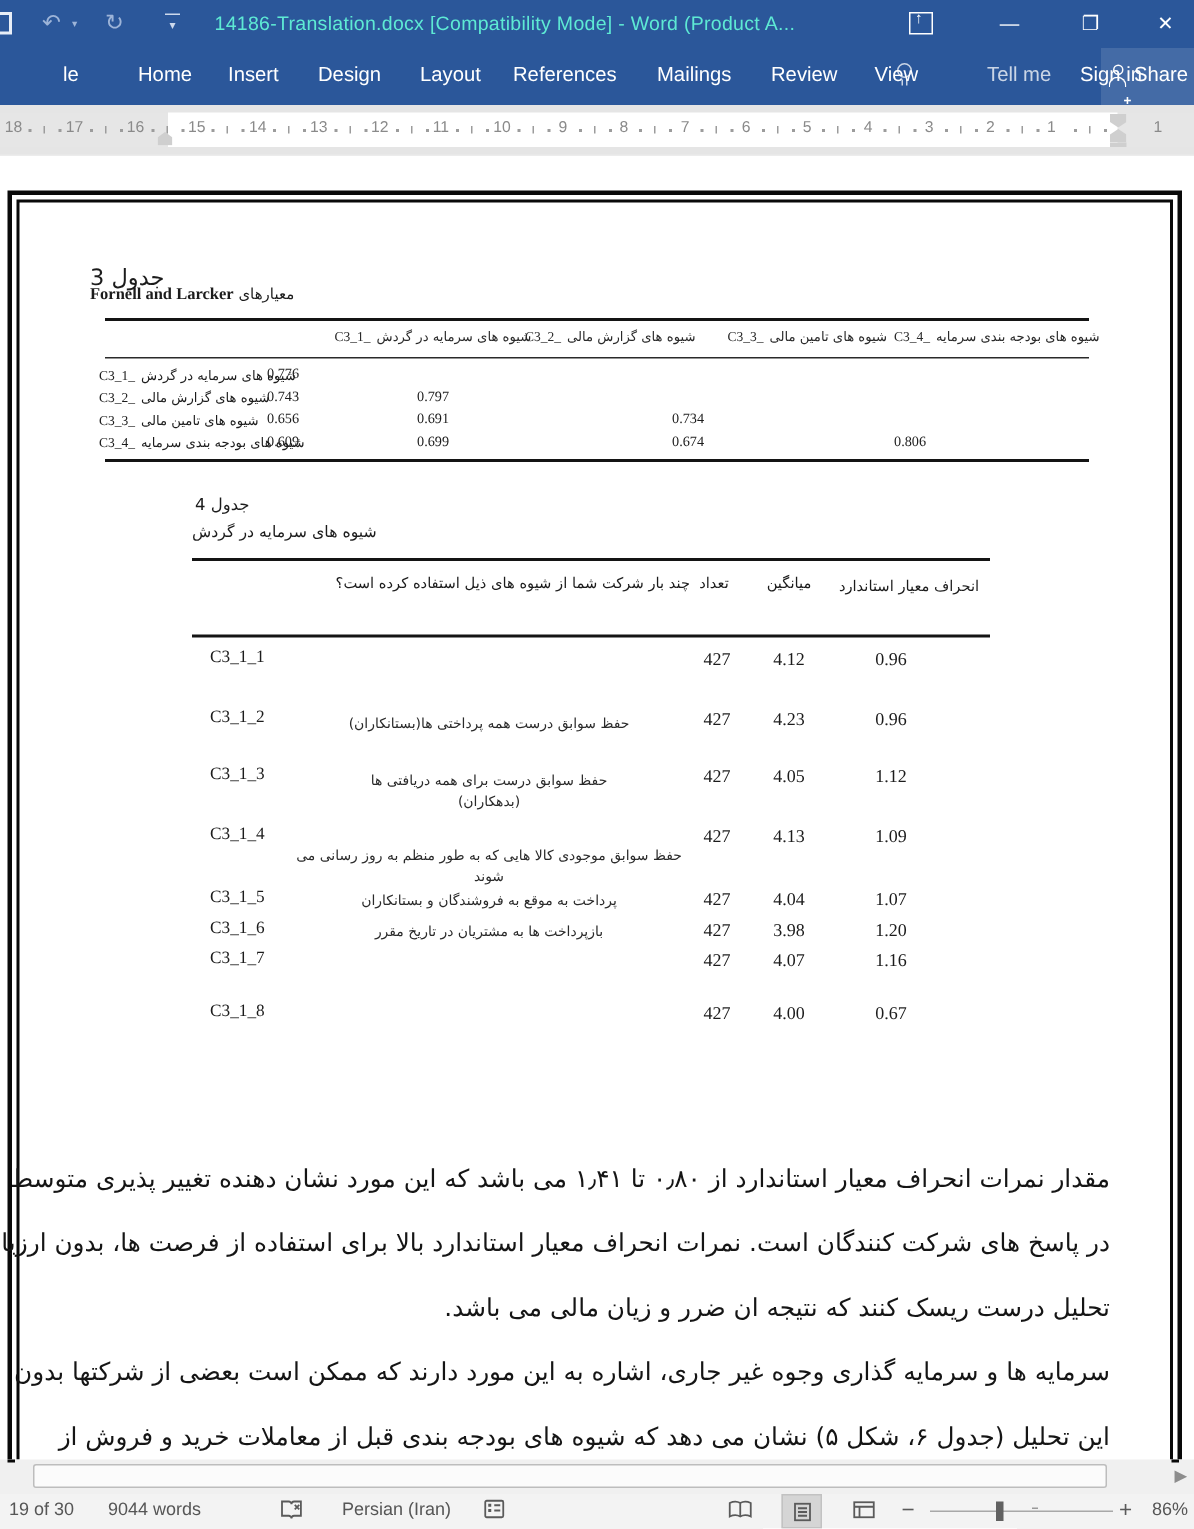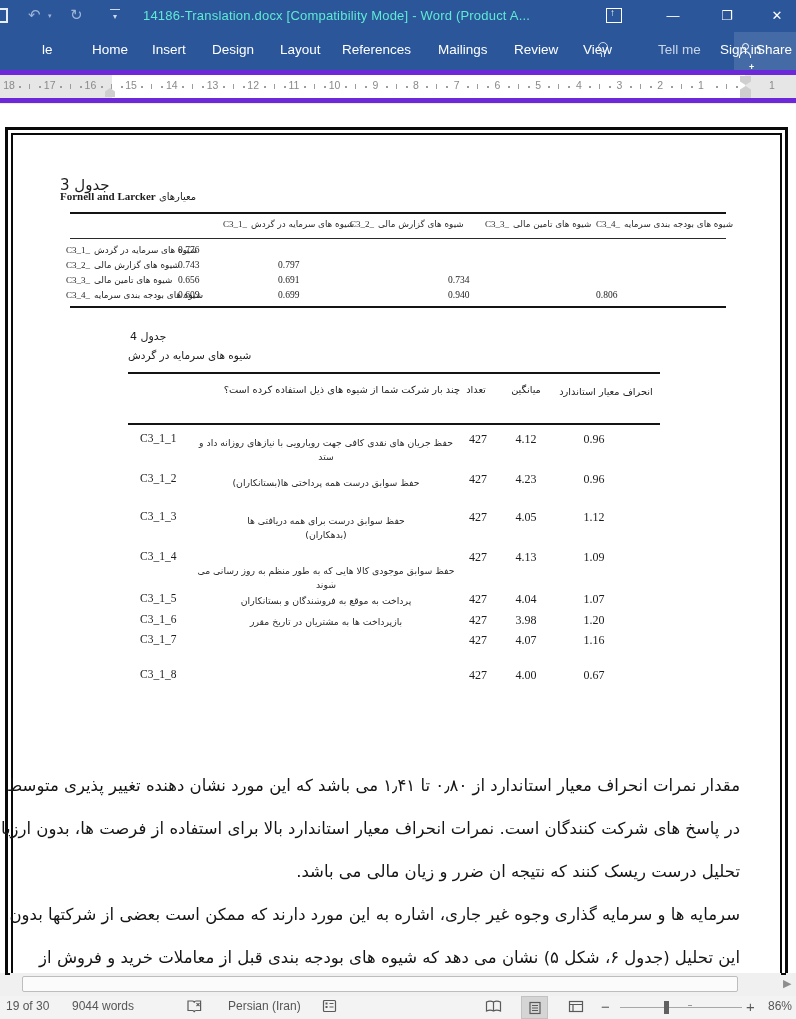--- a/index.html
+++ b/index.html
@@ -25,21 +25,21 @@
   .bulb-icon { position:absolute; left:597px; top:10px; width:12px; height:17px; }
   .bulb-icon .b1 { position:absolute; left:1px; top:0; width:10px; height:10px; border:1.5px solid rgba(255,255,255,.75); border-radius:50%; }
   .bulb-icon .b2 { position:absolute; left:4px; top:11px; width:4px; height:4px; border-left:1.5px solid rgba(255,255,255,.75); border-right:1.5px solid rgba(255,255,255,.75); }
   .sharebtn { position:absolute; left:734px; top:0; width:62px; height:38px; background:rgba(255,255,255,.12); color:#fff; font-size:13.5px; line-height:36px; padding-left:22px; }
   .person-icon { position:absolute; left:4px; top:11px; width:16px; height:16px; }
   .person-icon .head { position:absolute; left:4px; top:0; width:7px; height:7px; border:1.5px solid #fff; border-radius:50%; }
   .person-icon .body { position:absolute; left:1px; top:8px; width:12px; height:7px; border:1.5px solid #fff; border-bottom:none; border-radius:6px 6px 0 0; }
   .person-icon .plus { position:absolute; left:11px; top:6px; color:#fff; font-size:9px; font-weight:bold; }
 
   
-  .rulerrow { position:absolute; left:0; top:70px; width:796px; height:34px; background:#6d28d9; border-bottom:1px solid #ececec;padding-left:32px; }
+  .rulerrow { position:absolute; left:0; top:70px; width:796px; height:34px; background:#e5e5e5; border-bottom:1px solid #ececec;padding-left:32px; }
   .ruler { position:absolute; left:0; top:5px; width:796px; height:23px; background:#e6e6e6; }
   .ruler-active { position:absolute; left:112px; top:0; width:633px; height:23px; background:#ffffff; }
   .rnum { position:absolute; top:4px; font-size:10.5px; color:#8a8a8a; transform:translateX(-50%); }
   .rtickdot { position:absolute; top:11px; width:2px; height:2px; background:#9c9c9c; }
   .rtickline { position:absolute; top:9px; width:1px; height:5px; background:#9c9c9c; }
   .marker { position:absolute; background:#cfcfcf; }
   .m-house-up { clip-path:polygon(50% 0,100% 40%,100% 100%,0 100%,0 40%); }
   .m-house-down { clip-path:polygon(0 0,100% 0,100% 60%,50% 100%,0 60%); }
 
   
@@ -253,39 +253,38 @@
               <div class="t3row" style="top: 62px;">
                 <span class="abs" dir="ltr" style="left: 0px; top: 1px; white-space: nowrap;"><span class="lat">C3_3_</span><span class="fa">شیوه های تامین مالی</span></span>
                 <span class="t3val" style="left: 112px;">0.656</span>
                 <span class="t3val" style="left: 212px;">0.691</span>
                 <span class="t3val" style="left: 382px;">0.734</span>
               </div>
               <div class="t3row" style="top: 77px;">
                 <span class="abs" dir="ltr" style="left: 0px; top: 1px; white-space: nowrap;"><span class="lat">C3_4_</span><span class="fa">شیوه های بودجه بندی سرمایه</span></span>
                 <span class="t3val" style="left: 112px;">0.609</span>
                 <span class="t3val" style="left: 212px;">0.699</span>
-                <span class="t3val" style="left: 382px;">0.940</span>
+                <span class="t3val" style="left: 382px;">0.674</span>
                 <span class="t3val" style="left: 530px;">0.806</span>
               </div>
             </div>
 
           <div class="abs t4cap" dir="ltr">
             <span class="fa">جدول 4</span>
           </div>
           <div class="abs t4sub fa">شیوه های سرمایه در گردش</div>
           <div class="t4" id="table4">
             <div class="hline" style="left:0; top:0; width:532px;"></div>
             <div class="q">چند بار شرکت شما از شیوه های ذیل استفاده کرده است؟</div>
             <div class="hn">تعداد</div>
             <div class="hm">میانگین</div>
             <div class="hsd">انحراف معیار استاندارد</div>
             <div class="hline" style="left:0; top:51px; width:532px;"></div>
           <div class="t4row" style="top: 60px; height: 36px;">
                 <span class="rid">C3_1_1</span>
-                <span class="rdesc" style="top: 4px;">حفظ جریان های نقدی کافی جهت رویارویی با نیازهای روزانه داد و ستد</span>
                 <span class="rn">427</span>
                 <span class="rm">4.12</span>
                 <span class="rsd">0.96</span>
               </div>
               <div class="t4row" style="top: 100px; height: 36px;">
                 <span class="rid">C3_1_2</span>
                 <span class="rdesc" style="top: 4px;">حفظ سوابق درست همه پرداختی ها(بستانکاران)</span>
                 <span class="rn">427</span>
                 <span class="rm">4.23</span>
                 <span class="rsd">0.96</span>

